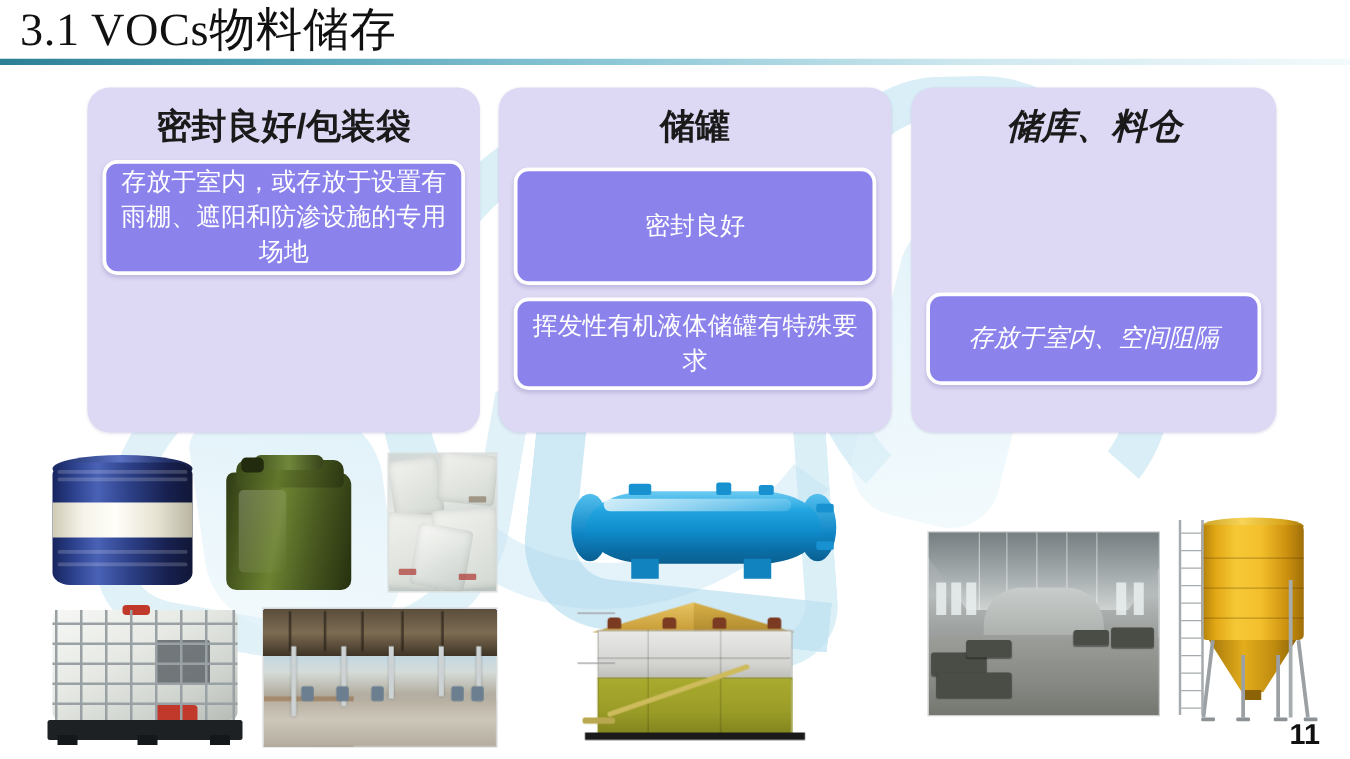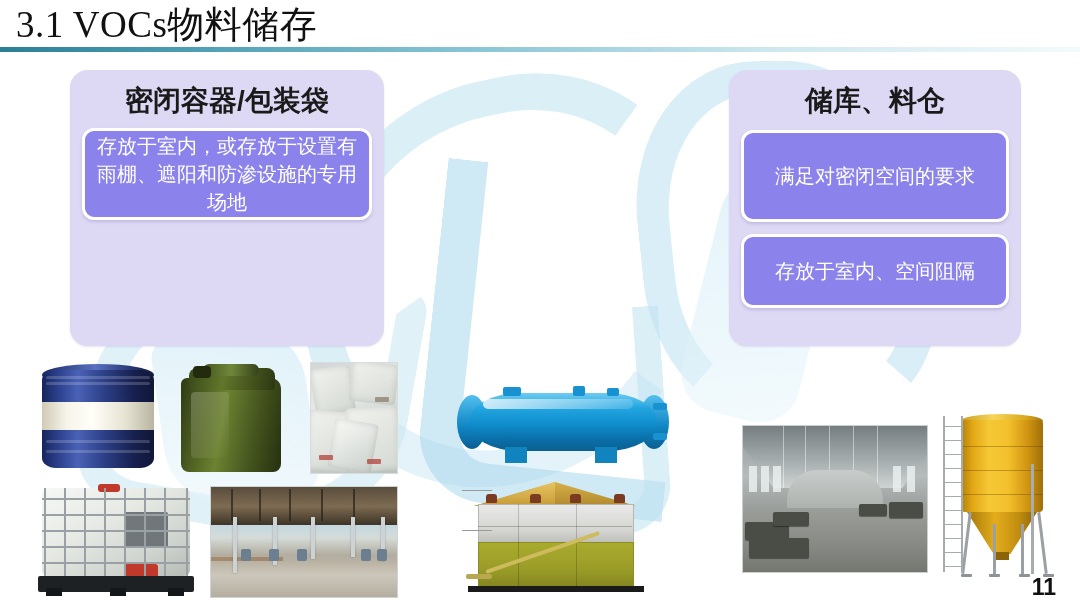--- a/index.html
+++ b/index.html
@@ -51,21 +51,21 @@
 
   
   .panels{position:absolute;left:0;top:0;width:1080px;height:607px;}
   .panel{
     position:absolute;top:70px;height:276px;
     background:#ddd8f3;border-radius:18px;
     box-shadow:0 1px 2px rgba(120,110,170,.18);
   }
   #panel-0{left:70px;width:314px;}
   #panel-1{left:399px;width:314px;}
-  #panel-2{left:729px;width:292px;}
+  #panel-2{left:729px;width:292px;font-style:italic;}
 
   .panel-title{
     position:absolute;left:0;right:0;top:14px;
     text-align:center;color:#1a1a1a;
     font-family:"Liberation Sans","DejaVu Sans",sans-serif;
     font-size:28px;line-height:34px;font-weight:600;
     white-space:nowrap;
   }
 
   .chip{
@@ -247,32 +247,38 @@
     <div class="wm wm-f"></div>
     <div class="wm wm-g"></div>
   </div>
 
   <div class="title">3.1 VOCs物料储存</div>
   <div class="title-rule"></div>
 
   <div class="panels">
 
     <div class="panel" id="panel-0">
-      <div class="panel-title">密闭容器/包装袋</div>
+      <div class="panel-title">密封良好/包装袋</div>
       <div class="chip chip-0">
         <span>存放于室内，或存放于设置有雨棚、遮阳和防渗设施的专用场地</span>
       </div>
     </div>
 
+    <div class="panel" id="panel-1">
+      <div class="panel-title">储罐</div>
+      <div class="chip chip-0">
+        <span>密封良好</span>
+      </div>
+      <div class="chip chip-1">
+        <span>挥发性有机液体储罐有特殊要求</span>
+      </div>
+    </div>
 
     <div class="panel" id="panel-2">
       <div class="panel-title">储库、料仓</div>
-      <div class="chip chip-0">
-        <span>满足对密闭空间的要求</span>
-      </div>
       <div class="chip chip-1">
         <span>存放于室内、空间阻隔</span>
       </div>
     </div>
   </div>
 
   <div class="art drum">
     <div class="top"></div>
     <div class="body"></div>
     <div class="mid"></div>

